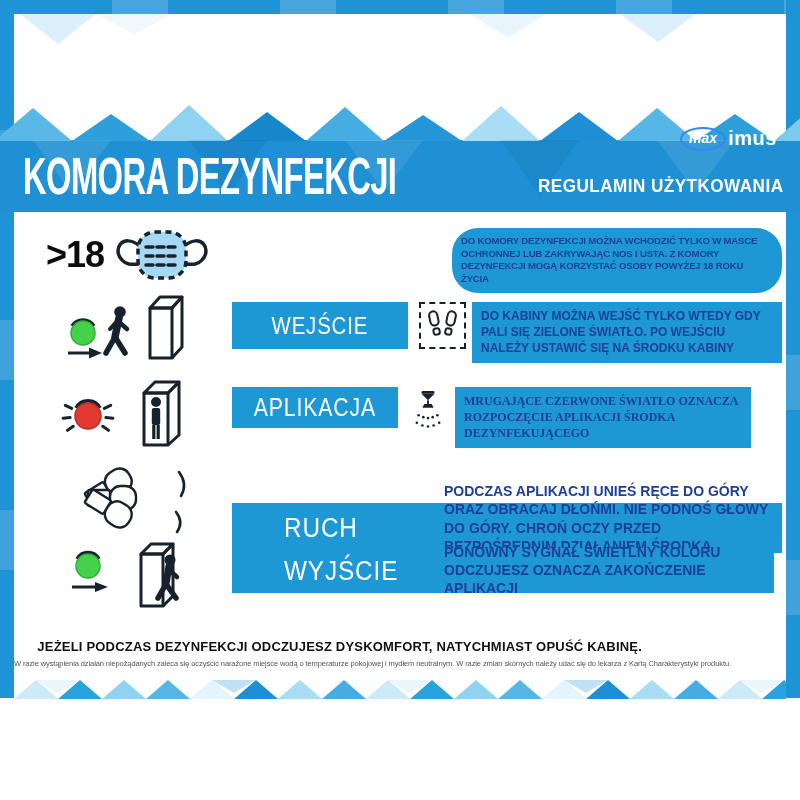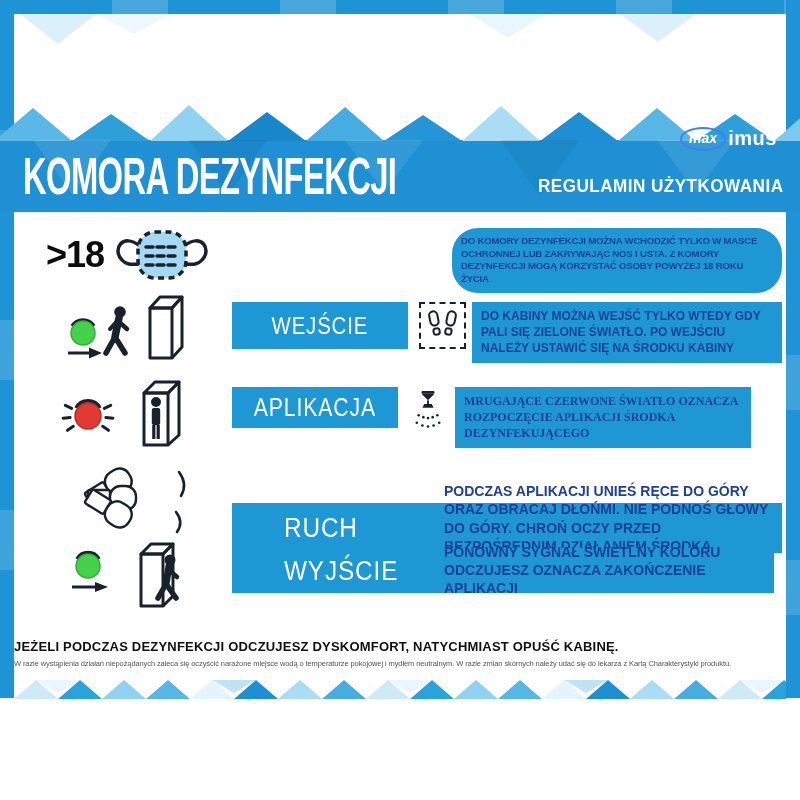--- a/index.html
+++ b/index.html
@@ -37,21 +37,21 @@
         padding:7px 9px;box-sizing:border-box;}
   .desc-r1{font-size:9.6px;letter-spacing:-.2px;border-radius:26px;}
   .band{background:#1e98d5;}
   .band-label{position:absolute;left:52px;top:50%;transform:translateY(-50%) scaleX(.9);
               transform-origin:left center;color:#fff;font-size:27px;letter-spacing:1px;white-space:nowrap;}
   .band-desc{position:absolute;left:212px;top:50%;transform:translateY(-50%);width:330px;
              color:#1c4099;font-weight:bold;font-size:14px;line-height:1.32;}
   .age{left:46px;top:234px;font-size:36px;font-weight:bold;color:#0c0c0c;letter-spacing:-1px;}
 
   
-  .warning{left:14px;top:626px;width:628px;text-align:left;font-size:13px;font-weight:bold;
+  .warning{left:14px;top:626px;width:628px;text-align:right;font-size:13px;font-weight:bold;
            color:#101010;letter-spacing:.2px;}
   .fineprint{left:14px;top:651px;width:644px;text-align:center;font-size:7.5px;color:#555;
              white-space:nowrap;letter-spacing:-.1px;}
   .bottom-strip{left:14px;top:680px;width:772px;height:19px;}
 </style>
 </head>
 <body>
 
 <div class="poster">
 

